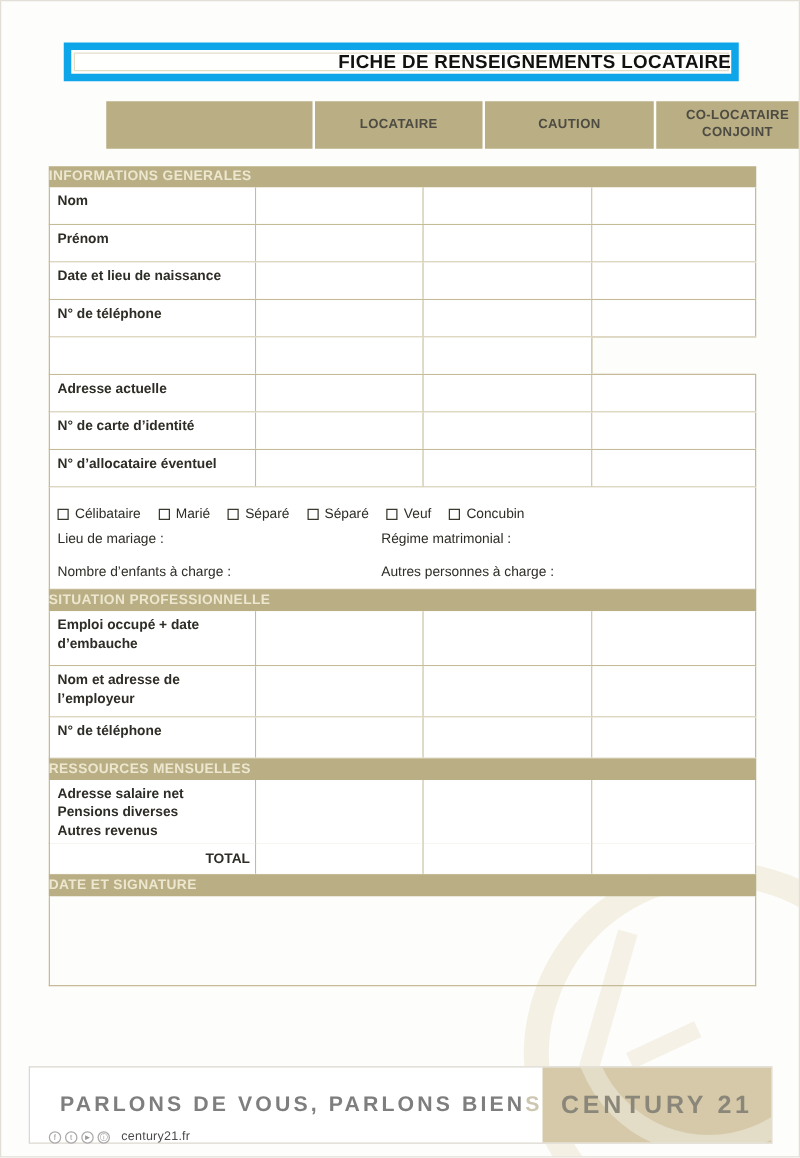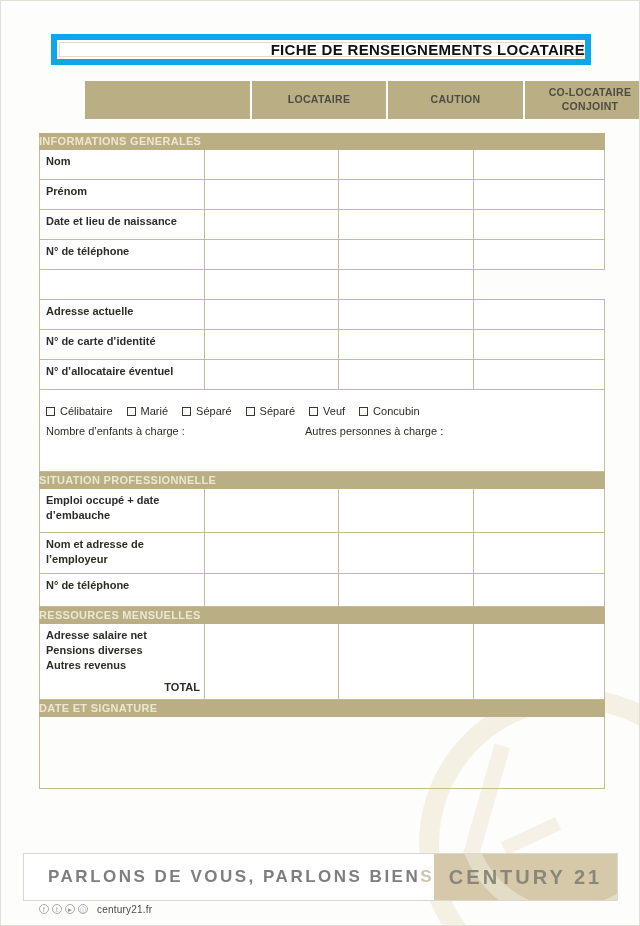--- a/index.html
+++ b/index.html
@@ -47,32 +47,32 @@
     border-bottom:1px solid var(--bd);background:#fff;padding:7px 6px 0 6px;font-size:11px;color:var(--label);}
   .cb-line{display:flex;gap:14px;align-items:flex-end;height:20px;}
   .cb{display:inline-flex;align-items:center;gap:5px;}
   .cb .box{display:inline-block;width:9px;height:9px;border:1.5px solid #3a382f;background:#fff;}
   .field-line{display:grid;grid-template-columns:259px 1fr;height:27px;align-items:center;}
 
   .signature-area{height:72px;border-left:1px solid var(--bd);border-right:1px solid var(--bd);
     border-bottom:1px solid var(--bd);background:transparent;}
 
   
-  .footer-bar{position:absolute;left:22px;top:852px;width:595px;height:48px;z-index:2;
+  .footer-bar{position:absolute;left:22px;top:852px;width:595px;height:62px;z-index:2;
     border:1px solid #dbd8cf;background:#fff;display:flex;}
   .slogan{flex:1;display:flex;align-items:center;padding-left:24px;
     font-size:17px;font-weight:bold;letter-spacing:2.5px;color:#7e7e7e;white-space:nowrap;}
   .slogan .tail{color:#cdc6b0;}
   .brand-block{width:189px;background:var(--footer-tan);color:#8a877a;display:flex;align-items:center;
     justify-content:center;font-size:20px;font-weight:bold;letter-spacing:3px;position:relative;overflow:hidden;}
   .brand-block .swoosh{position:absolute;width:220px;height:220px;border-radius:50%;
     border:16px solid rgba(255,255,255,0.35);right:-60px;top:-150px;}
   .brand-block span{position:relative;z-index:1;}
 
-  .social-row{position:absolute;left:38px;top:903px;display:flex;gap:3px;z-index:2;}
+  .social-row{position:absolute;left:38px;top:903px;display:flex;gap:3px;align-items:center;z-index:2;}
   .sicon{width:10px;height:10px;border:1px solid #a9a9a9;border-radius:50%;font-size:6.5px;
     line-height:9px;text-align:center;color:#999;background:#fff;}
   .website{font-size:10px;color:#4a4a4a;margin-left:6px;letter-spacing:0.2px;}
 </style>
 </head>
 <body>
 
 <div class="page">
 
   <div class="wm-ring"></div>
@@ -171,20 +171,24 @@
         <span class="cb">
           <span class="box"></span>
           <span>Veuf</span>
         </span>
         <span class="cb">
           <span class="box"></span>
           <span>Concubin</span>
         </span>
       </div>
       <div class="field-line">
+        <span>Lieu de mariage :</span>
+        <span>Régime matrimonial :</span>
+      </div>
+      <div class="field-line">
         <span>Nombre d’enfants à charge :</span>
         <span>Autres personnes à charge :</span>
       </div>
     </div>
 
     <div class="band">SITUATION PROFESSIONNELLE</div>
 
     <div class="row h40">
       <div class="cell label">Emploi occupé + date d’embauche</div>
       <div class="cell"></div>

